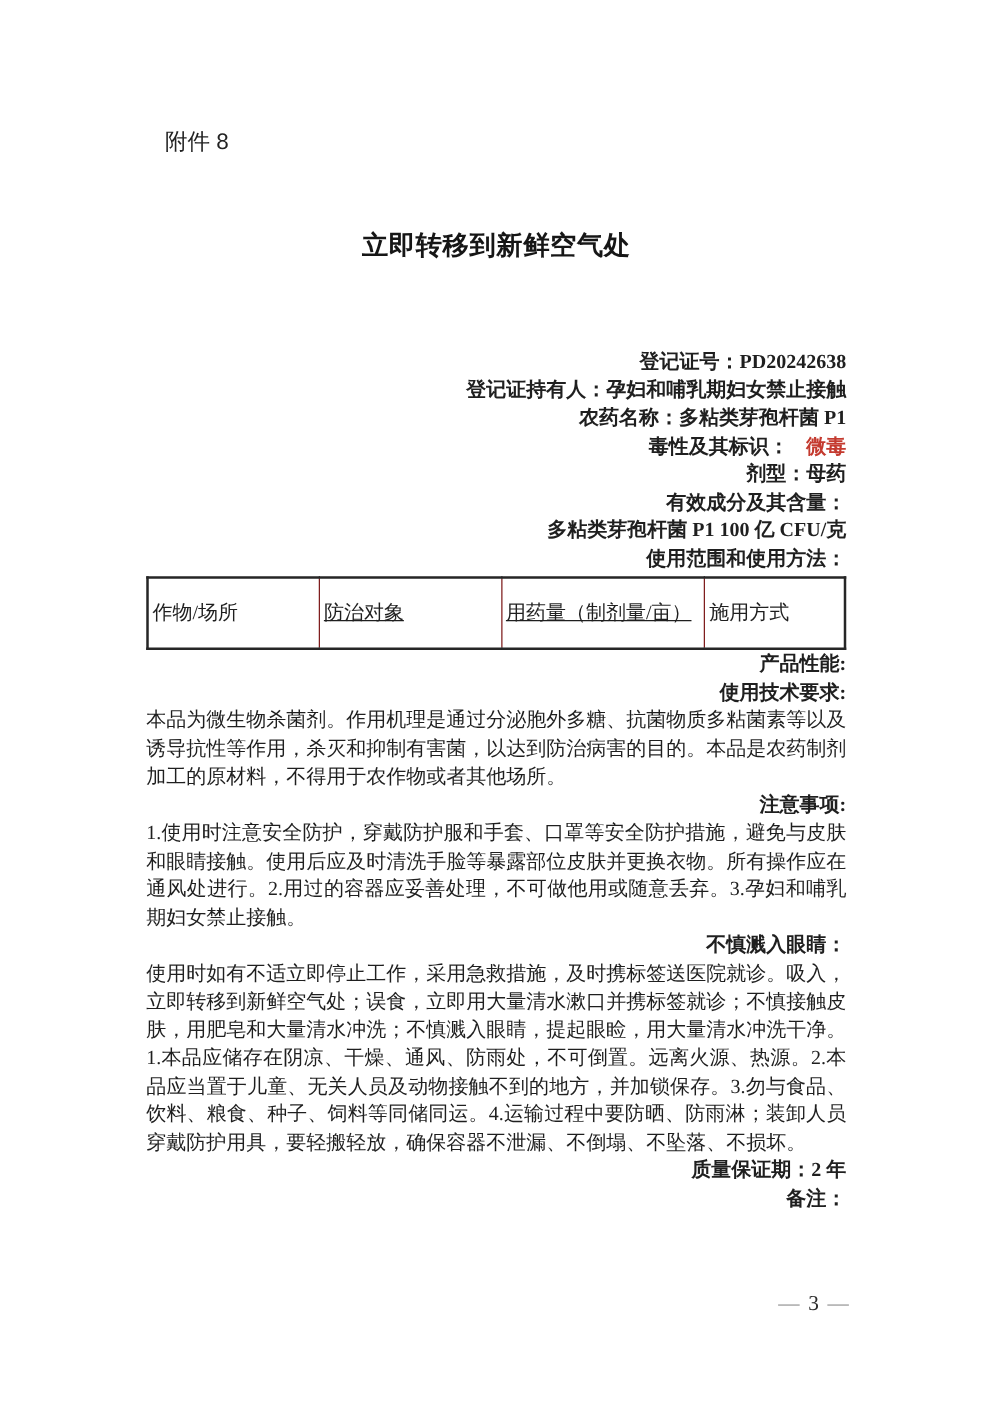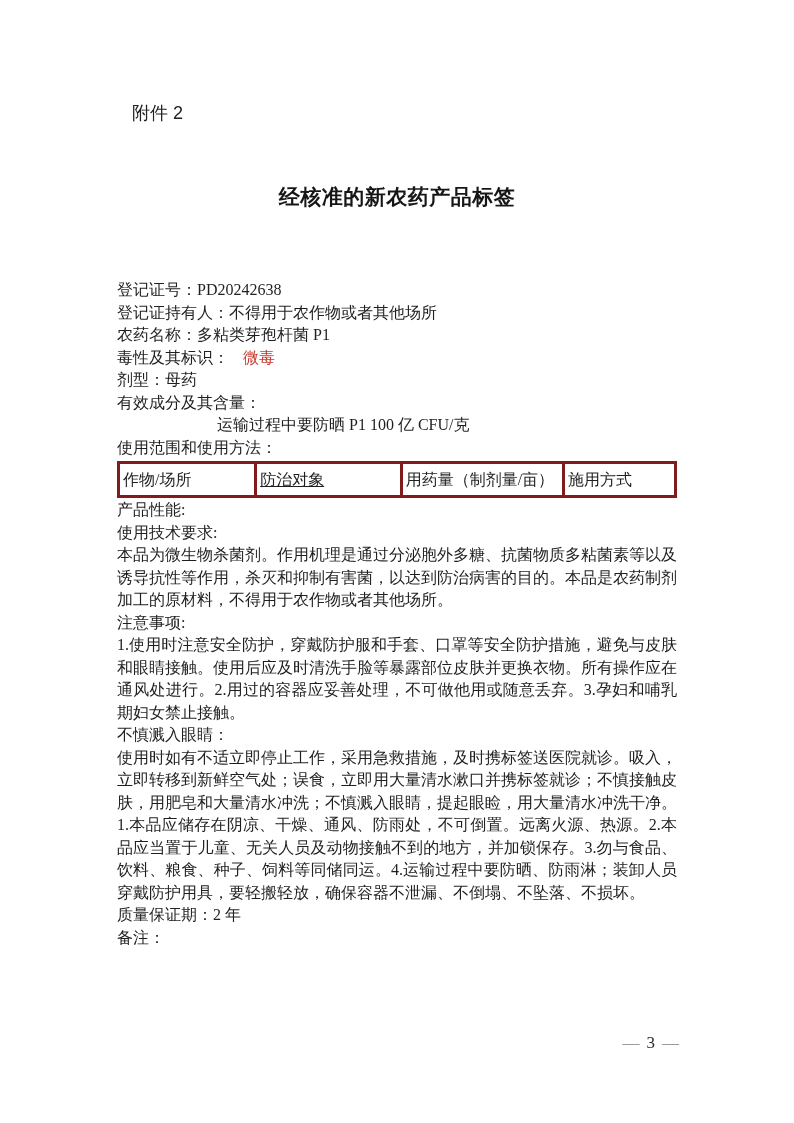--- a/index.html
+++ b/index.html
@@ -32,79 +32,79 @@
     letter-spacing: 0.5px;
   }
   .content {
     margin: 68px 117px 0 117px;
     width: 560px;
     font-size: 16px;
     line-height: 22.5px;
     text-align: justify;
   }
   .content p { margin: 0; }
-  .line { text-align: left; }
+  .line { text-align: right; font-weight: bold; }
   .indent { padding-left: 100px; }
   .tox-value { margin-left: 14px; }
   .gap-before { margin-top: 12px; }
   table.usage-table {
     width: 100%;
     border-collapse: collapse;
     border: 2px solid #262626;
     margin: 2px 0 1px 0;
     table-layout: fixed;
   }
   table.usage-table td {
-    border: 3px solid #7f1d1d;
+    border: 1px solid #7f1d1d;
     height: 23px;
-    padding: 4px 3px;
+    padding: 16px 3px;
     font-size: 16px;
     line-height: 21px;
     text-align: left;
     overflow: hidden;
     white-space: nowrap;
   }
   .col-crop { width: 24.6%; }
   .col-target { width: 26.2%; text-decoration: underline; }
-  .col-dosage { width: 29.4%; }
+  .col-dosage { width: 29.4%; text-decoration: underline; }
   .col-method { width: 19.8%; }
   .page-footer {
     position: absolute;
     top: 1032px;
     right: 108px;
     font-size: 17px;
     line-height: 22px;
     color: #2a2a2a;
   }
   .page-footer .dash { color: #8a8a8a; padding: 0 7px; }
 </style>
 </head>
 <body>
 
 <div class="page">
 
-  <div class="attachment">附件 2</div>
+  <div class="attachment">附件 8</div>
 
-  <div class="doc-title">经核准的新农药产品标签</div>
+  <div class="doc-title">立即转移到新鲜空气处</div>
 
   <div class="content">
 
     <p class="line"><span>登记证号：</span><span>PD20242638</span></p>
 
-    <p class="line"><span>登记证持有人：</span><span>不得用于农作物或者其他场所</span></p>
+    <p class="line"><span>登记证持有人：</span><span>孕妇和哺乳期妇女禁止接触</span></p>
 
     <p class="line"><span>农药名称：</span><span>多粘类芽孢杆菌 P1</span></p>
 
     <p class="line"><span>毒性及其标识：</span><span class="tox-value" style="color:#c43a2f">微毒</span></p>
 
     <p class="line"><span>剂型：</span><span>母药</span></p>
 
     <p class="line">有效成分及其含量：</p>
 
-    <p class="line indent">运输过程中要防晒 P1 100 亿 CFU/克</p>
+    <p class="line indent">多粘类芽孢杆菌 P1 100 亿 CFU/克</p>
 
     <p class="line">使用范围和使用方法：</p>
 
     <table class="usage-table">
       <tbody>
           <tr>
         <td class="col-crop">作物/场所</td>
         <td class="col-target">防治对象</td>
         <td class="col-dosage">用药量（制剂量/亩）</td>
         <td class="col-method">施用方式</td>

